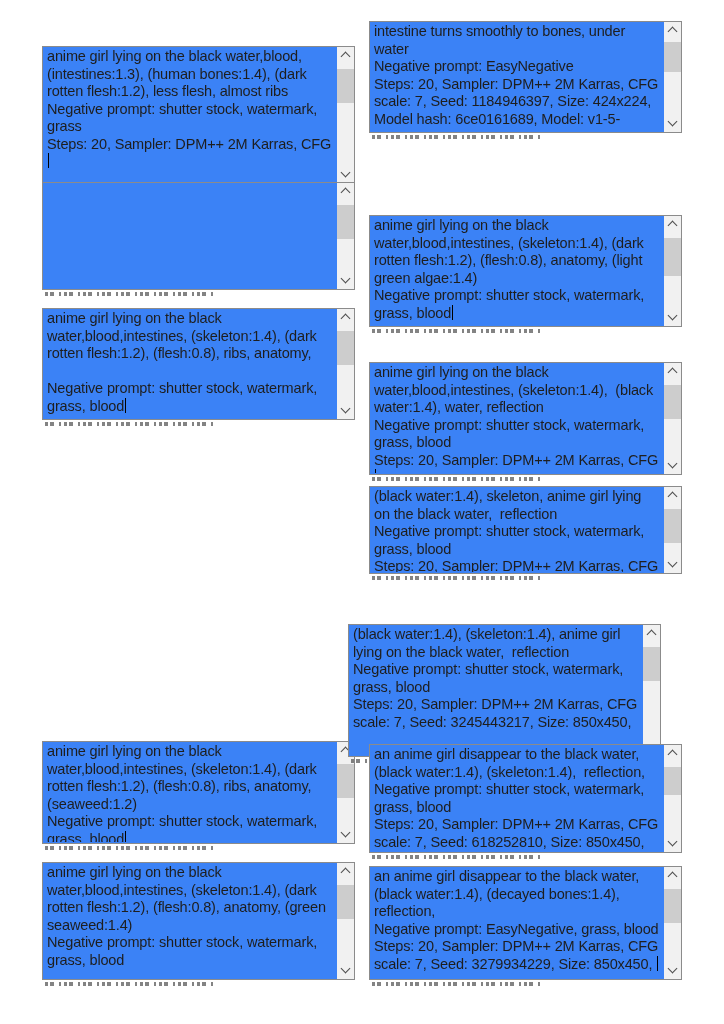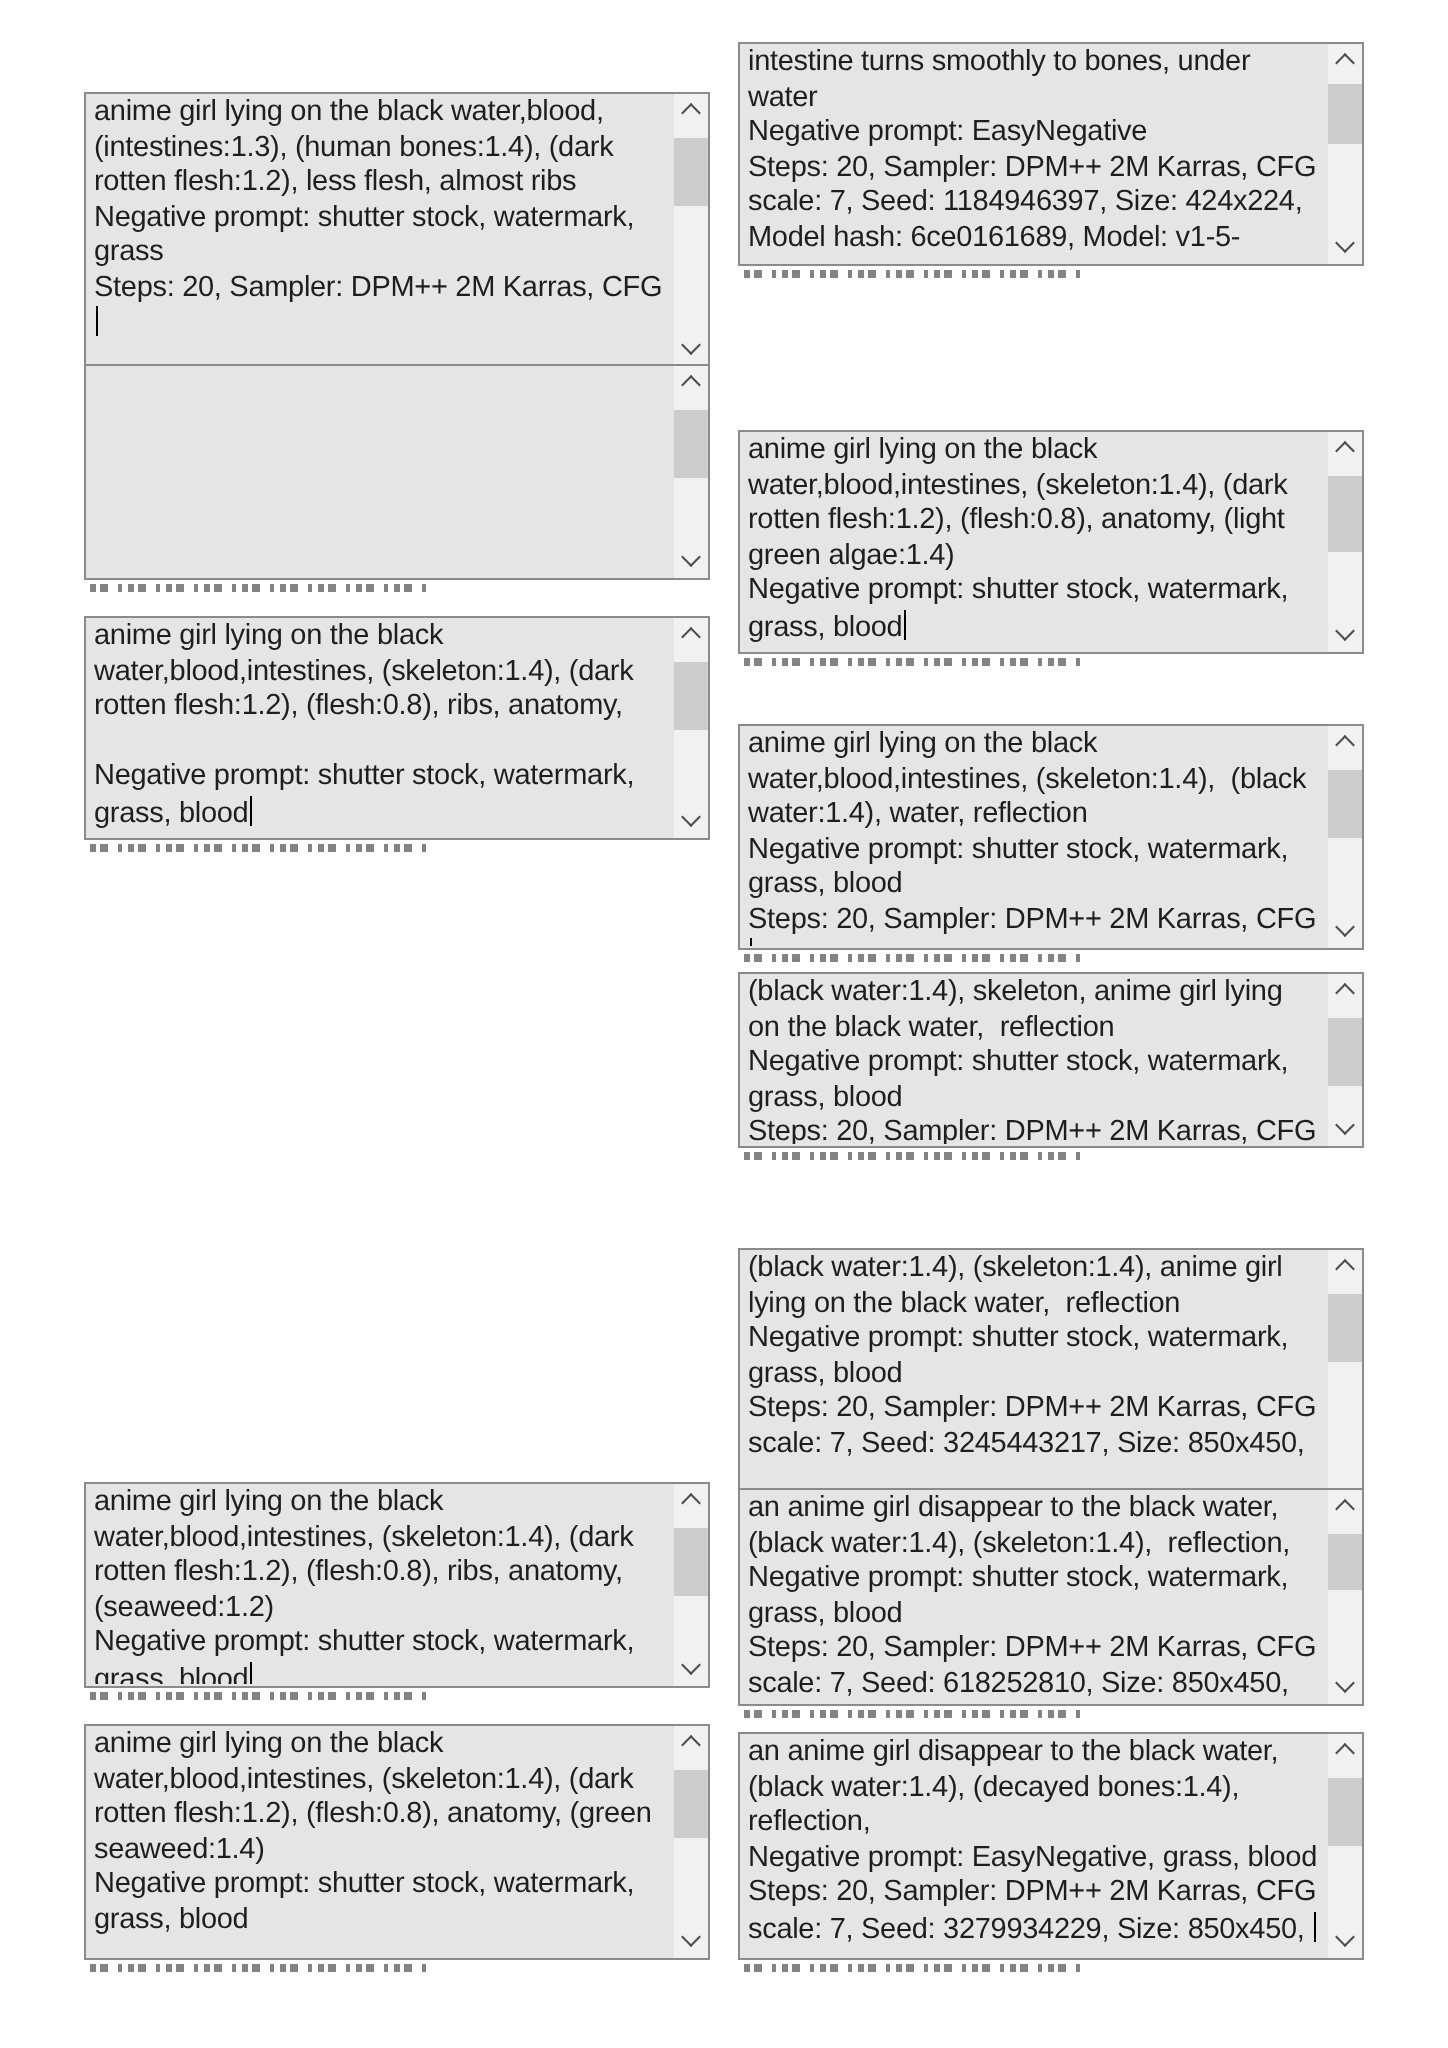--- a/index.html
+++ b/index.html
@@ -5,21 +5,21 @@
   html,body { margin:0; padding:0; }
   body {
     width:724px; height:1024px; position:relative;
     background:#ffffff;
     font-family:"Liberation Sans", sans-serif;
     overflow:hidden;
   }
   
   .tbox {
     position:absolute;
-    background:#e5e5e5;
+    background:#3b82f6;
     border:1px solid #8b8b8b;
     box-sizing:border-box;
   }
   
   .tbox::after {
     content:"";
     position:absolute;
     left:2px; bottom:-7px; height:4px; width:54%;
     background:repeating-linear-gradient(90deg,
       #5a5a5a 0 3px, transparent 3px 5px,
@@ -154,21 +154,21 @@
   <div class="tbox-text">(black water:1.4), skeleton, anime girl lying on the black water,  reflection
 Negative prompt: shutter stock, watermark, grass, blood
 Steps: 20, Sampler: DPM++ 2M Karras, CFG scale: 7, Seed: 623104615, Size: 850x450, </div>
   <div class="sb">
     <div class="sb-btn up"></div>
     <div class="sb-thumb"></div>
     <div class="sb-btn down"></div>
   </div>
 </div>
 
-<div class="tbox" style="left:369px; top:624px; width:313px; height:133px" data-caret="false">
+<div class="tbox" style="left:348px; top:624px; width:313px; height:133px" data-caret="false">
   <div class="tbox-text">(black water:1.4), (skeleton:1.4), anime girl lying on the black water,  reflection
 Negative prompt: shutter stock, watermark, grass, blood
 Steps: 20, Sampler: DPM++ 2M Karras, CFG scale: 7, Seed: 3245443217, Size: 850x450,</div>
   <div class="sb">
     <div class="sb-btn up"></div>
     <div class="sb-thumb"></div>
     <div class="sb-btn down"></div>
   </div>
 </div>
 

